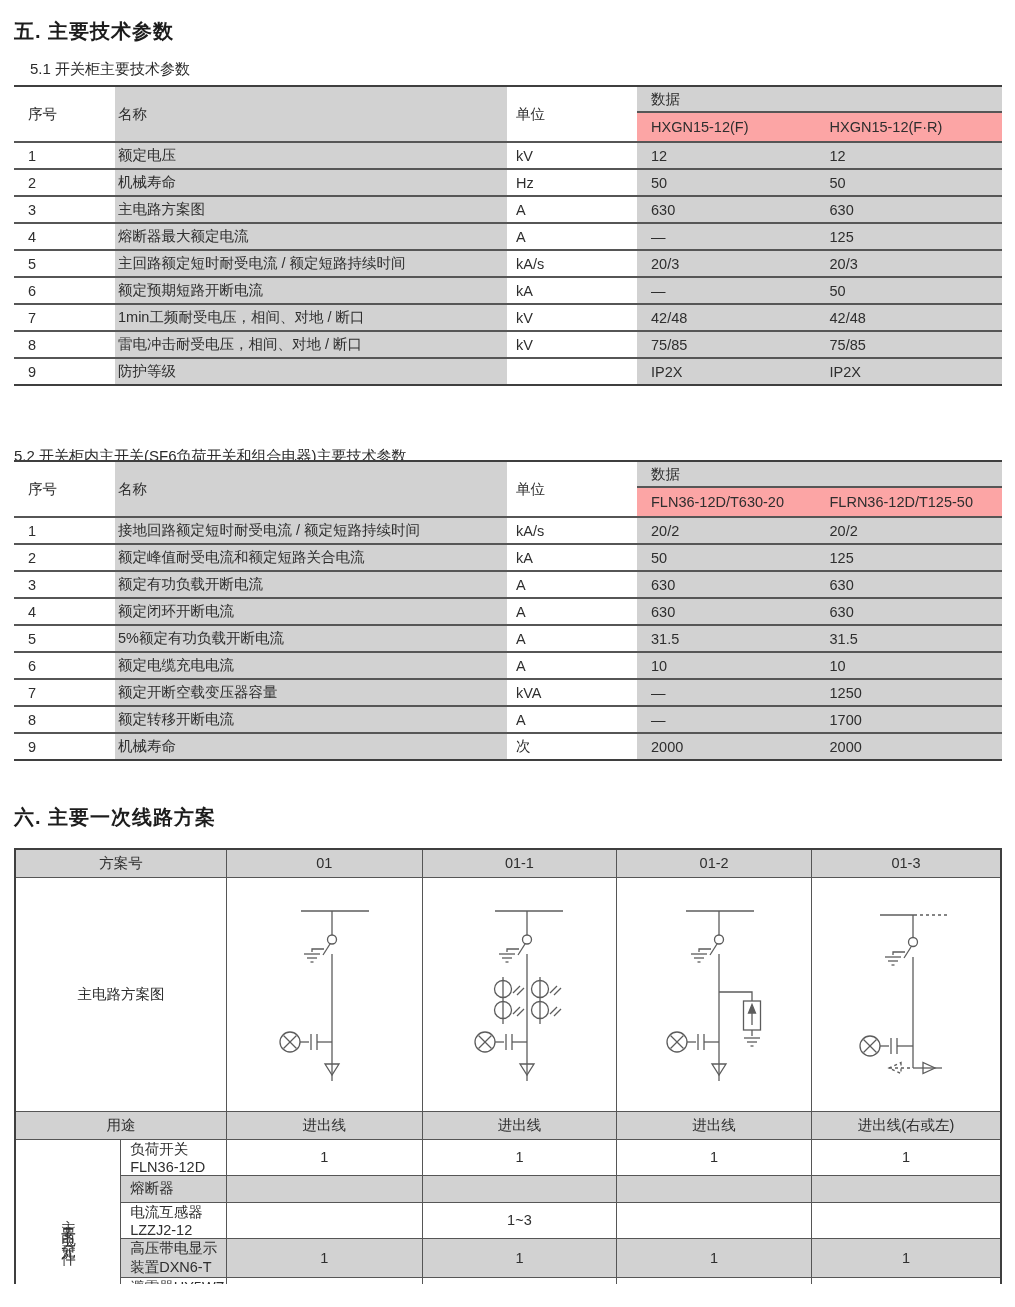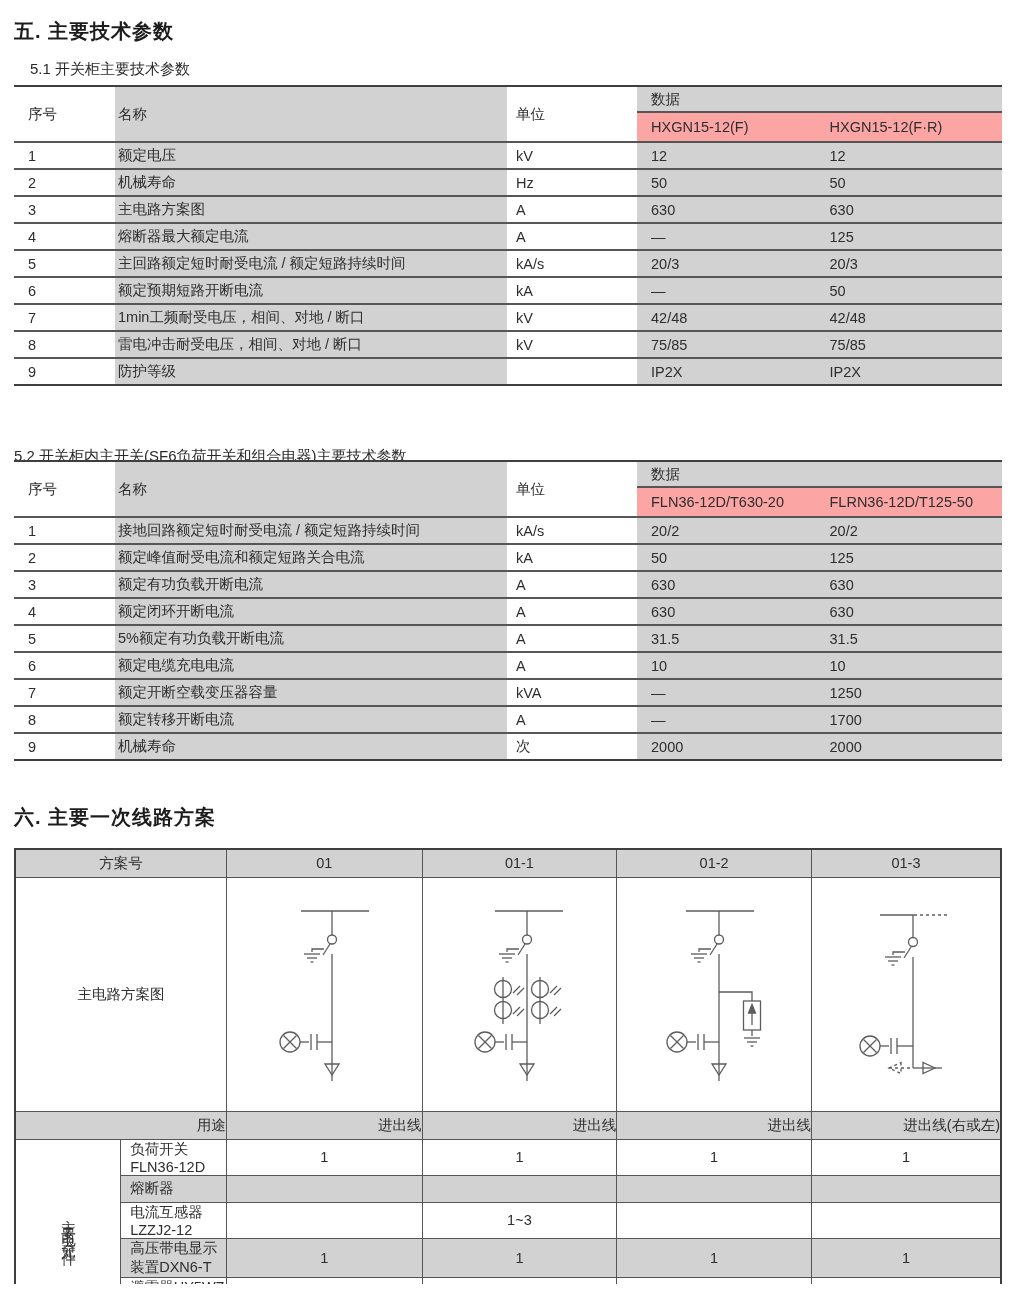--- a/index.html
+++ b/index.html
@@ -76,21 +76,21 @@
   .scheme .gray  { background: #d2d2d2; }
   .scheme .white { background: #ffffff; }
   .scheme .col-tag  { width: 41px; }
   .scheme .col-name { width: 203px; }
   .scheme .col-s1 { width: 188px; }
   .scheme .col-s2 { width: 187px; }
   .scheme .col-s3 { width: 187px; }
   .scheme .col-s4 { width: 182px; }
   .scheme .r-head td { height: 28px; margin-left: 13px; }
   .scheme .r-diin td { height: 234px; }
-  .scheme .r-use td  { height: 28px; text-align: right; }
+  .scheme .r-use td  { height: 28px; }
   .scheme .r-comp td { height: 27px; }
   .scheme .name-cell { text-align: left; padding-left: 9px; }
   .scheme .vlabel {
     background: #ffffff;
     writing-mode: vertical-rl;
     text-orientation: upright;
     letter-spacing: 0.45em;
     font-size: 14.5px;
     padding: 4px 0;
   }

